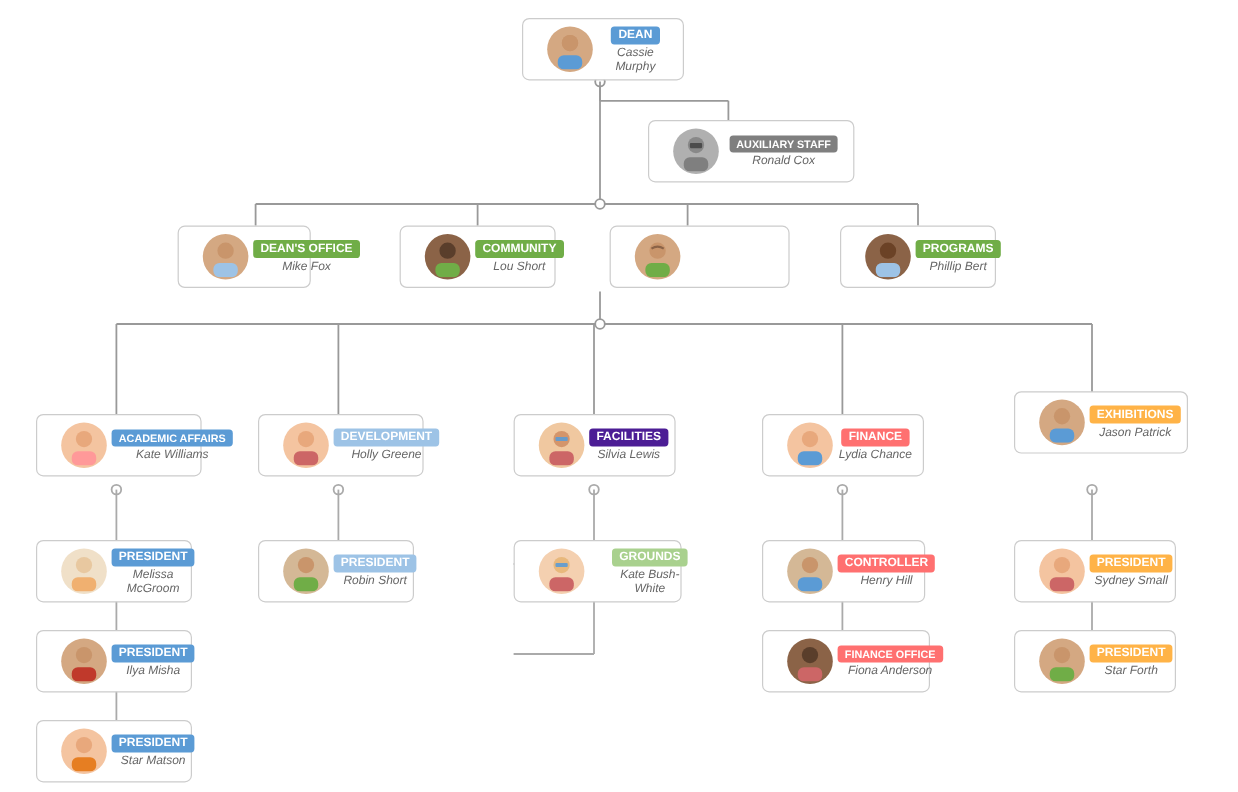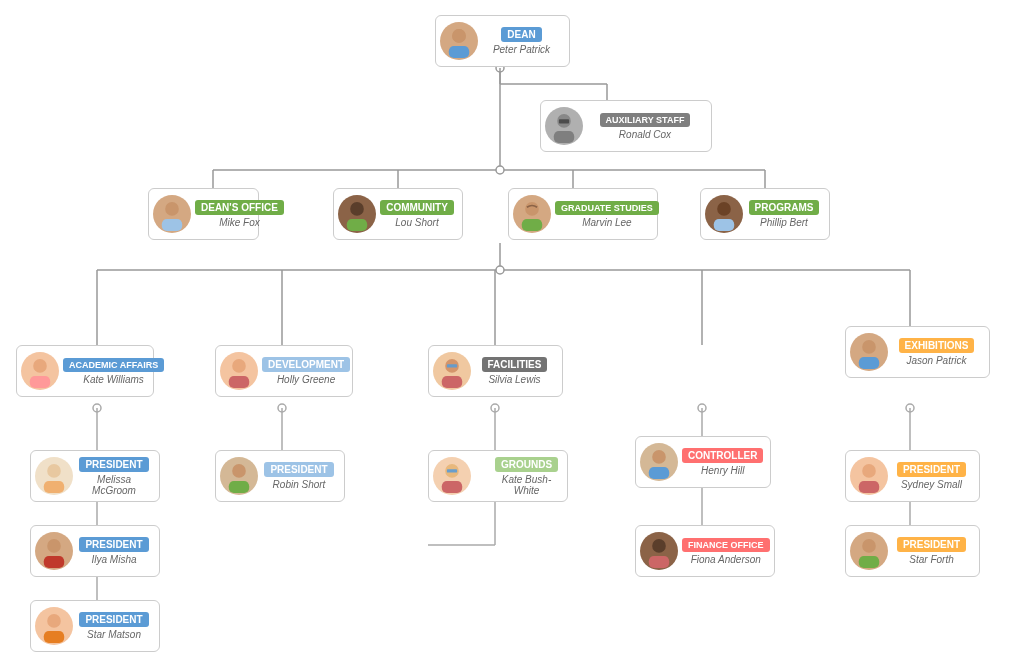--- a/index.html
+++ b/index.html
@@ -17,21 +17,21 @@
       padding: 10px 0 20px;
     }
     
     .node {
       position: absolute;
       display: flex;
       align-items: center;
       background: #fff;
       border: 1.5px solid #ccc;
       border-radius: 6px;
-      padding: 4px 8px 4px 4px;
+      padding: 4px 8px 4px 20px;
       width: 130px;
       min-height: 52px;
     }
     .node-label {
       font-weight: bold;
       font-size: 10px;
       color: #fff;
       padding: 2px 6px;
       border-radius: 3px;
       white-space: nowrap;
@@ -127,21 +127,21 @@
   <div class="node" style="left:435px;top:15px;width:135px;">
     <div class="avatar" style="background:#d4a882;">
       <svg viewBox="0 0 40 40" xmlns="http://www.w3.org/2000/svg">
         <circle cx="20" cy="14" r="8" fill="#c9956b"></circle>
         <rect x="8" y="26" width="24" height="14" rx="6" fill="#5b9bd5"></rect>
         <circle cx="20" cy="14" r="8" fill="#c9956b"></circle>
       </svg>
     </div>
     <div class="node-content">
       <div class="node-label" style="background:#5b9bd5;">DEAN</div>
-      <div class="node-name">Peter Patrick</div>
+      <div class="node-name">Cassie Murphy</div>
     </div>
   </div>
 
   <div class="node" style="left:540px;top:100px;width:172px;">
     <div class="avatar" style="background:#b0b0b0;">
       <svg viewBox="0 0 40 40" xmlns="http://www.w3.org/2000/svg">
         <circle cx="20" cy="14" r="8" fill="#888"></circle>
         <rect x="8" y="26" width="24" height="14" rx="6" fill="#7f7f7f"></rect>
         <rect x="14" y="12" width="12" height="5" rx="1" fill="#333" opacity="0.7"></rect>
       </svg>
@@ -179,40 +179,36 @@
   </div>
 
   <div class="node" style="left:508px;top:188px;width:150px;">
     <div class="avatar" style="background:#d4a882;">
       <svg viewBox="0 0 40 40">
           <circle cx="20" cy="14" r="8" fill="#c9956b"></circle>
           <rect x="8" y="26" width="24" height="14" rx="6" fill="#70ad47"></rect>
           <path d="M14 12 Q20 8 26 12" fill="none" stroke="#8b6347" stroke-width="2"></path>
         </svg>
     </div>
-    <div class="node-content">
-      <div class="node-label" style="background:#70ad47;font-size:9px;">GRADUATE STUDIES</div>
-      <div class="node-name">Marvin Lee</div>
-    </div>
   </div>
 
   <div class="node" style="left:700px;top:188px;width:130px;">
     <div class="avatar" style="background:#8b6347;">
       <svg viewBox="0 0 40 40">
           <circle cx="20" cy="14" r="8" fill="#6b4226"></circle>
           <rect x="8" y="26" width="24" height="14" rx="6" fill="#9dc3e6"></rect>
         </svg>
     </div>
     <div class="node-content">
       <div class="node-label" style="background:#70ad47;">PROGRAMS</div>
       <div class="node-name">Phillip Bert</div>
     </div>
   </div>
 
-  <div class="node" style="left:16px;top:345px;width:138px;">
+  <div class="node" style="left:30px;top:345px;width:138px;">
     <div class="avatar" style="background:#f4c4a0;">
       <svg viewBox="0 0 40 40">
           <circle cx="20" cy="14" r="8" fill="#e8a87c"></circle>
           <rect x="8" y="26" width="24" height="14" rx="6" fill="#ff9999"></rect>
         </svg>
     </div>
     <div class="node-content">
       <div class="node-label" style="background:#5b9bd5;font-size:9px;">ACADEMIC AFFAIRS</div>
       <div class="node-name">Kate Williams</div>
     </div>
@@ -233,25 +229,37 @@
 
   <div class="node" style="left:428px;top:345px;width:135px;">
     <div class="avatar" style="background:#f0c8a0;">
       <svg viewBox="0 0 40 40">
           <circle cx="20" cy="14" r="8" fill="#d4956b"></circle>
           <rect x="8" y="26" width="24" height="14" rx="6" fill="#c66"></rect>
           <rect x="14" y="12" width="12" height="4" rx="1" fill="#5b9bd5" opacity="0.9"></rect>
         </svg>
     </div>
     <div class="node-content">
-      <div class="node-label" style="background:#737373;">FACILITIES</div>
+      <div class="node-label" style="background:#4c1d95;">FACILITIES</div>
       <div class="node-name">Silvia Lewis</div>
     </div>
   </div>
 
+  <div class="node" style="left:635px;top:345px;width:135px;">
+    <div class="avatar" style="background:#f4c4a0;">
+      <svg viewBox="0 0 40 40">
+          <circle cx="20" cy="14" r="8" fill="#e8a87c"></circle>
+          <rect x="8" y="26" width="24" height="14" rx="6" fill="#5b9bd5"></rect>
+        </svg>
+    </div>
+    <div class="node-content">
+      <div class="node-label" style="background:#ff7070;">FINANCE</div>
+      <div class="node-name">Lydia Chance</div>
+    </div>
+  </div>
 
   <div class="node" style="left:845px;top:326px;width:145px;">
     <div class="avatar" style="background:#d4a882;">
       <svg viewBox="0 0 40 40">
           <circle cx="20" cy="14" r="8" fill="#c9956b"></circle>
           <rect x="8" y="26" width="24" height="14" rx="6" fill="#5b9bd5"></rect>
         </svg>
     </div>
     <div class="node-content">
       <div class="node-label" style="background:#ffb347;">EXHIBITIONS</div>
@@ -319,21 +327,21 @@
           <rect x="14" y="12" width="12" height="4" rx="1" fill="#5b9bd5" opacity="0.9"></rect>
         </svg>
     </div>
     <div class="node-content">
       <div class="node-label" style="background:#a9d18e;">GROUNDS</div>
       <div class="node-name">Kate Bush-White</div>
     </div>
   </div>
 
 
-  <div class="node" style="left:635px;top:436px;width:136px;justify-content:space-between;">
+  <div class="node" style="left:635px;top:450px;width:136px;justify-content:space-between;">
     <div class="avatar" style="background:#d4b896;">
       <svg viewBox="0 0 40 40">
           <circle cx="20" cy="14" r="8" fill="#c9956b"></circle>
           <rect x="8" y="26" width="24" height="14" rx="6" fill="#5b9bd5"></rect>
         </svg>
     </div>
     <div class="node-content">
       <div class="node-label" style="background:#ff7070;">CONTROLLER</div>
       <div class="node-name">Henry Hill</div>
     </div>

